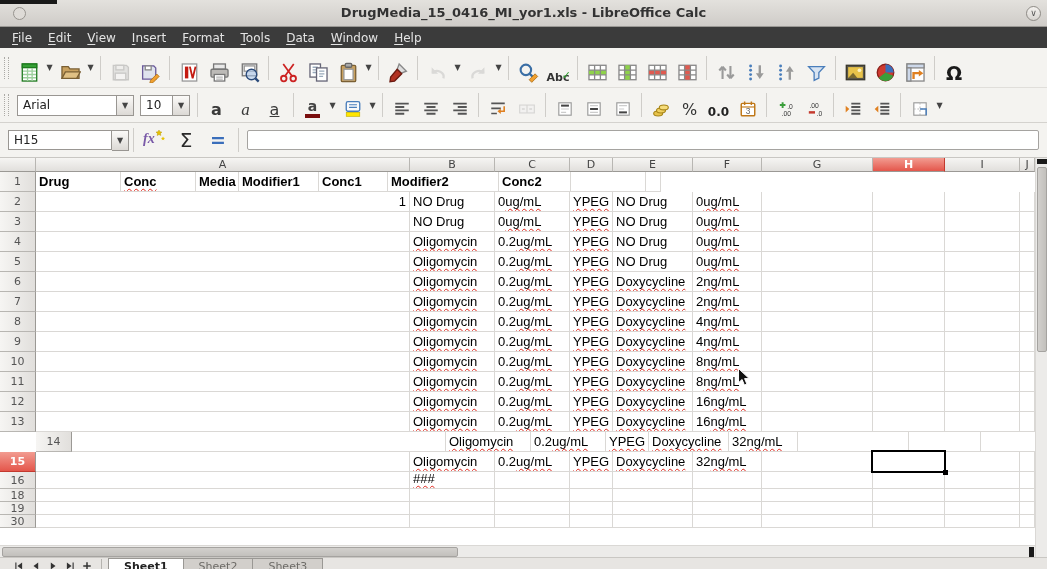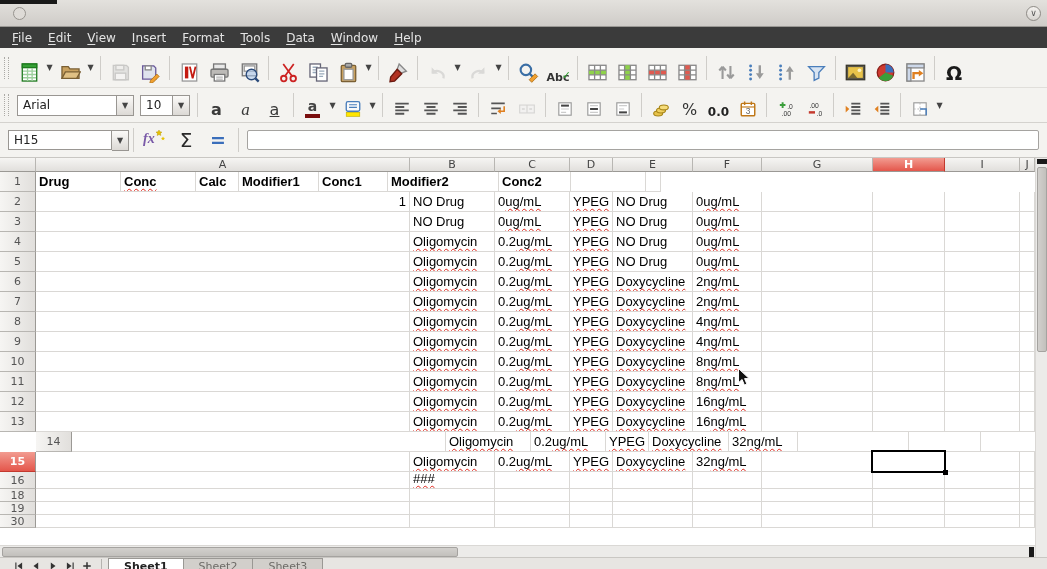--- a/index.html
+++ b/index.html
@@ -118,20 +118,21 @@
 .cursor-overlay { position:absolute; pointer-events:none; z-index:50; }
 </style>
 </head>
 <body>
 
 <div class="app">
 
   <div class="titlebar">
     <div class="top-artifact"></div>
     <div class="win-menu-circle"></div>
+    <div class="title-text">DrugMedia_15_0416_MI_yor1.xls - LibreOffice Calc</div>
     <div class="win-shade-btn">∨</div>
   </div>
 
   <div class="menubar">
       <span class="menu-item"><u>F</u>ile</span>
       <span class="menu-item"><u>E</u>dit</span>
       <span class="menu-item"><u>V</u>iew</span>
       <span class="menu-item"><u>I</u>nsert</span>
       <span class="menu-item"><u>F</u>ormat</span>
       <span class="menu-item"><u>T</u>ools</span>
@@ -618,21 +619,21 @@
       </div>
       <div class="grow" style="height: 20px;">
         <div class="rh">1</div>
         <div class="cell" style="width: 85px;">
           <span class="b">Drug</span>
         </div>
         <div class="cell" style="width: 75px;">
           <span class="b sp">Conc</span>
         </div>
         <div class="cell" style="width: 43px;">
-          <span class="b">Calc</span>
+          <span class="b">Media</span>
         </div>
         <div class="cell" style="width: 80px;">
           <span class="b">Modifier1</span>
         </div>
         <div class="cell" style="width: 69px;">
           <span class="b">Conc1</span>
         </div>
         <div class="cell" style="width: 111px; text-align: center;">
           <span class="b">Modifier2</span>
         </div>

